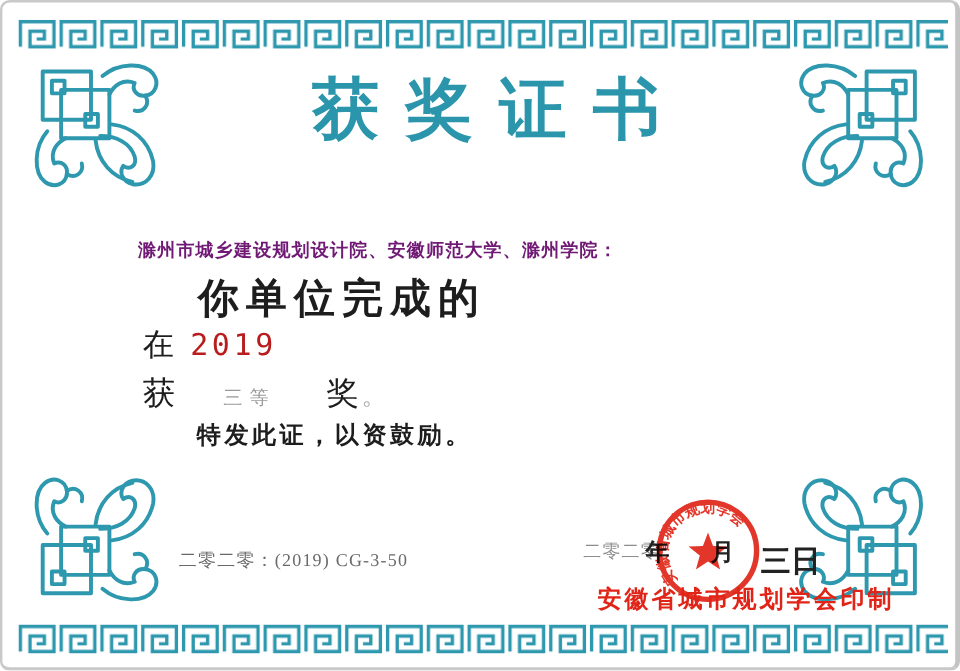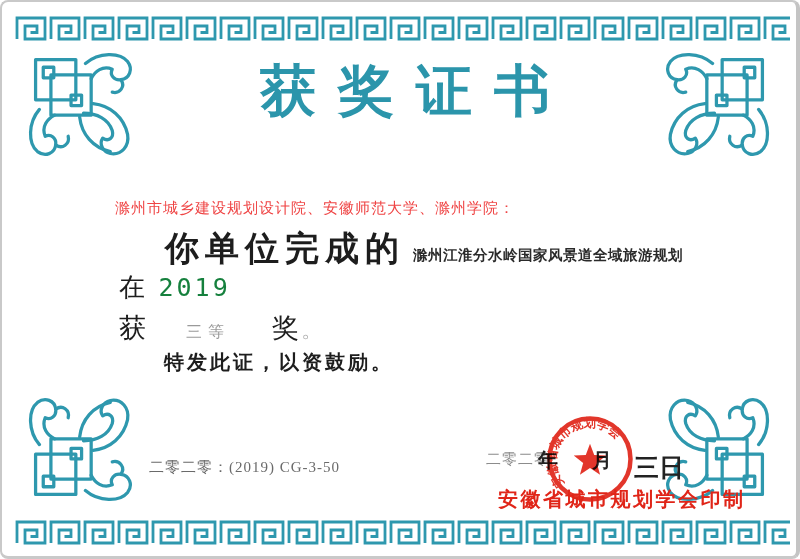--- a/index.html
+++ b/index.html
@@ -24,27 +24,27 @@
   .corner.tr{right:24px;top:48px;transform:scaleX(-1);}
   .corner.bl{left:24px;bottom:52px;transform:scaleY(-1);}
   .corner.br{right:24px;bottom:52px;transform:scale(-1,-1);}
   .title{
     position:absolute;left:0;right:0;top:52px;
     text-align:center;font-size:56px;font-weight:bold;
     color:#2b95ab;letter-spacing:22px;padding-left:34px;
   }
   .recipient{
     position:absolute;left:113px;top:197px;
-    font-size:15px;color:#ef4444;letter-spacing:1px;font-weight:normal;
+    font-size:15px;color:#701a75;letter-spacing:1px;font-weight:bold;
   }
   .line1{position:absolute;left:163px;top:224px;display:flex;align-items:baseline;}
   .line1 .big{font-size:34px;font-weight:bold;color:#1d1d1d;letter-spacing:6px;}
   .line1 .project{font-size:14.5px;font-weight:bold;color:#2a2a2a;margin-left:8px;letter-spacing:0.5px;}
   .line2{position:absolute;left:117px;top:268px;display:flex;align-items:baseline;font-size:26px;color:#1d1d1d;letter-spacing:1.5px;}
-  .line2 .year{font-family:"DejaVu Sans Mono","Liberation Mono",monospace;color:#15803d;font-size:25px;margin:0 12px;letter-spacing:3px;}
+  .line2 .year{font-family:"DejaVu Sans Mono","Liberation Mono",monospace;color:#b91c1c;font-size:25px;margin:0 12px;letter-spacing:3px;}
   .line3{position:absolute;left:117px;top:308px;display:flex;align-items:baseline;font-size:27px;color:#1d1d1d;}
   .line3 .grade{font-size:16px;color:#9a9a9a;margin-left:40px;letter-spacing:6px;}
   .line3 .award{margin-left:42px;}
   .line3 .period{color:#b0b0b0;font-size:22px;margin-left:2px;}
   .line4{position:absolute;left:162px;top:347px;font-size:20px;font-weight:bold;color:#1d1d1d;letter-spacing:3px;}
   .certno{position:absolute;left:147px;top:456px;font-size:15px;color:#6a6a6a;letter-spacing:1px;}
   .date{position:absolute;left:484px;top:445px;height:24px;width:180px;}
   .date span{position:absolute;white-space:nowrap;font-weight:bold;color:#222;}
   .date .d1{left:0;top:3px;font-size:15px;color:#8c8c8c;letter-spacing:1px;font-weight:normal;}
   .date .d2{left:52px;top:0;font-size:20px;}
@@ -104,21 +104,20 @@
   <div class="corner br"><svg>
         <use href="#corner-orn"></use>
       </svg></div>
 
   <div class="title">获奖证书</div>
 
   <div class="recipient">滁州市城乡建设规划设计院、安徽师范大学、滁州学院：</div>
 
   <div class="line1">
     <span class="big">你单位完成的</span>
-    <span class="project">滁州江淮分水岭国家风景道全域旅游规划</span>
   </div>
 
   <div class="line2">
     <span>在</span>
     <span class="year">2019</span>
   </div>
 
   <div class="line3">
     <span>获</span>
     <span class="grade">三等</span>

